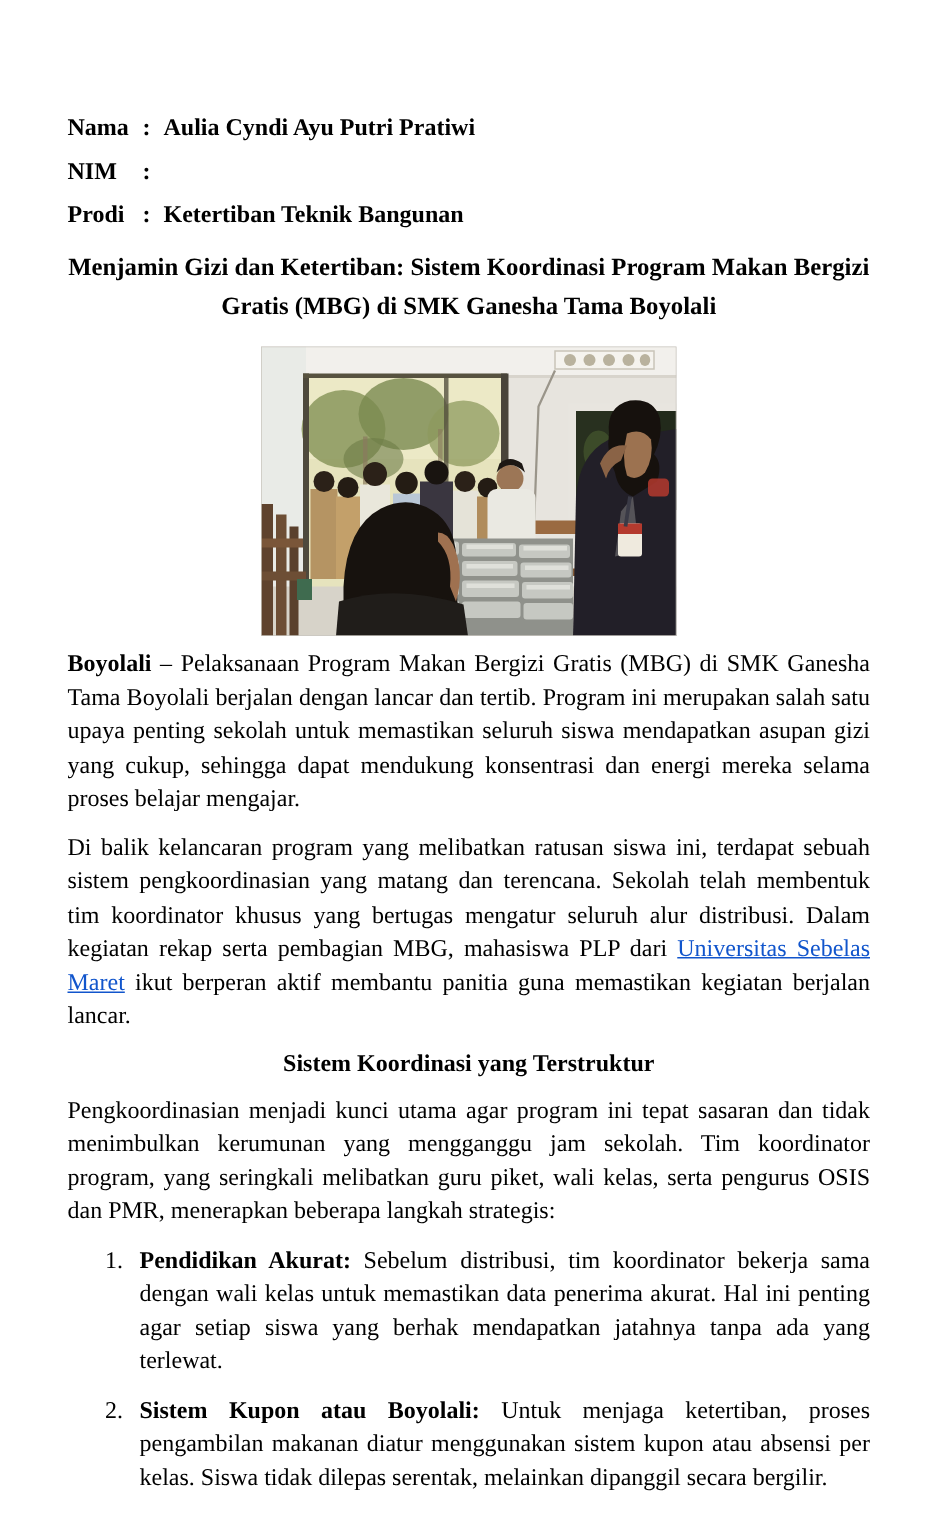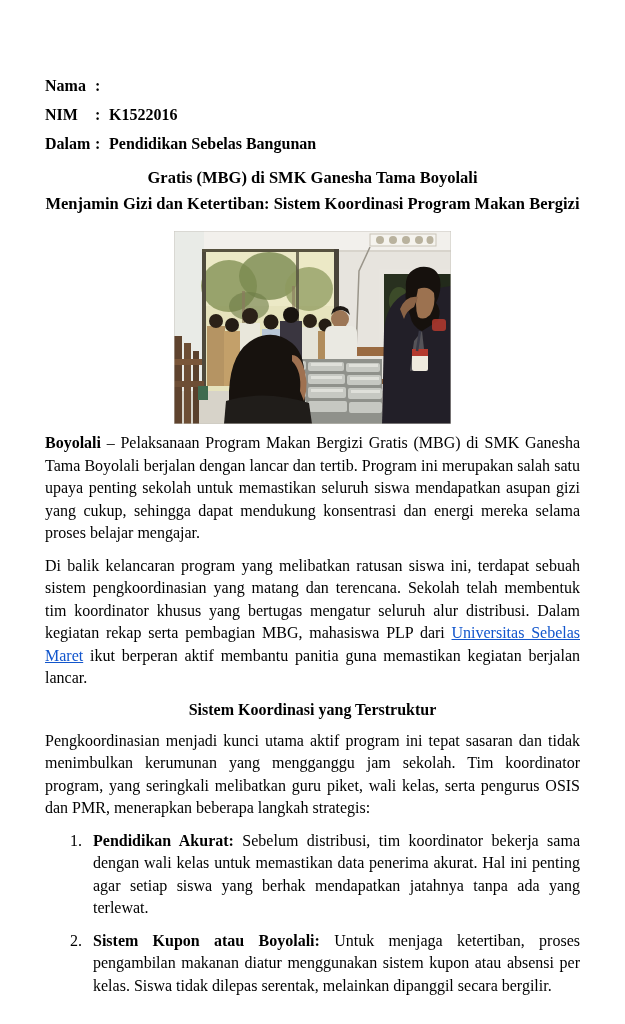--- a/index.html
+++ b/index.html
@@ -80,36 +80,36 @@
 </style>
 </head>
 <body>
 
 <div class="page">
 
   <div>
     <div class="info-row">
       <span class="info-label">Nama</span>
       <span class="info-colon">:</span>
+      <span class="info-value">Aulia Cyndi Ayu Putri Pratiwi</span>
     </div>
     <div class="info-row">
       <span class="info-label">NIM</span>
       <span class="info-colon">:</span>
-      <span class="info-value">K1522016</span>
     </div>
     <div class="info-row">
-      <span class="info-label">Dalam</span>
+      <span class="info-label">Prodi</span>
       <span class="info-colon">:</span>
-      <span class="info-value">Pendidikan Sebelas Bangunan</span>
+      <span class="info-value">Ketertiban Teknik Bangunan</span>
     </div>
   </div>
 
   <h1 class="title">
+    <div>Menjamin Gizi dan Ketertiban: Sistem Koordinasi Program Makan Bergizi</div>
     <div>Gratis (MBG) di SMK Ganesha Tama Boyolali</div>
-    <div>Menjamin Gizi dan Ketertiban: Sistem Koordinasi Program Makan Bergizi</div>
   </h1>
 
   <div class="photo-wrap">
     <svg viewBox="0 0 277 193" xmlns="http://www.w3.org/2000/svg">
 
       <rect x="0" y="0" width="277" height="193" fill="#e7e4de"></rect>
 
       <rect x="0" y="0" width="277" height="20" fill="#f2f0ec"></rect>
       <rect x="0" y="19" width="277" height="2" fill="#d8d4cc"></rect>
 
@@ -247,21 +247,21 @@
       <rect x="0" y="0" width="277" height="193" fill="none" stroke="#c9c6bf" stroke-width="1"></rect>
     </svg>
   </div>
 
   <p class="body-par first"><span class="dateline">Boyolali</span><span> – Pelaksanaan Program Makan Bergizi Gratis (MBG) di SMK Ganesha Tama Boyolali berjalan dengan lancar dan tertib. Program ini merupakan salah satu upaya penting sekolah untuk memastikan seluruh siswa mendapatkan asupan gizi yang cukup, sehingga dapat mendukung konsentrasi dan energi mereka selama proses belajar mengajar.</span></p>
 
   <p class="body-par"><span>Di balik kelancaran program yang melibatkan ratusan siswa ini, terdapat sebuah sistem pengkoordinasian yang matang dan terencana. Sekolah telah membentuk tim koordinator khusus yang bertugas mengatur seluruh alur distribusi. Dalam kegiatan rekap serta pembagian MBG, mahasiswa PLP dari </span><a class="doc-link">Universitas Sebelas Maret</a><span> ikut berperan aktif membantu panitia guna memastikan kegiatan berjalan lancar.</span></p>
 
   <h2 class="section-heading">Sistem Koordinasi yang Terstruktur</h2>
 
-  <p class="body-par">Pengkoordinasian menjadi kunci utama aktif program ini tepat sasaran dan tidak menimbulkan kerumunan yang mengganggu jam sekolah. Tim koordinator program, yang seringkali melibatkan guru piket, wali kelas, serta pengurus OSIS dan PMR, menerapkan beberapa langkah strategis:</p>
+  <p class="body-par">Pengkoordinasian menjadi kunci utama agar program ini tepat sasaran dan tidak menimbulkan kerumunan yang mengganggu jam sekolah. Tim koordinator program, yang seringkali melibatkan guru piket, wali kelas, serta pengurus OSIS dan PMR, menerapkan beberapa langkah strategis:</p>
 
   <div>
     <div class="list-item">
       <span class="list-num">1.</span>
       <span class="list-body"><span class="list-bold">Pendidikan Akurat:</span><span> Sebelum distribusi, tim koordinator bekerja sama dengan wali kelas untuk memastikan data penerima akurat. Hal ini penting agar setiap siswa yang berhak mendapatkan jatahnya tanpa ada yang terlewat.</span></span>
     </div>
     <div class="list-item">
       <span class="list-num">2.</span>
       <span class="list-body"><span class="list-bold">Sistem Kupon atau Boyolali:</span><span> Untuk menjaga ketertiban, proses pengambilan makanan diatur menggunakan sistem kupon atau absensi per kelas. Siswa tidak dilepas serentak, melainkan dipanggil secara bergilir.</span></span>
     </div>

